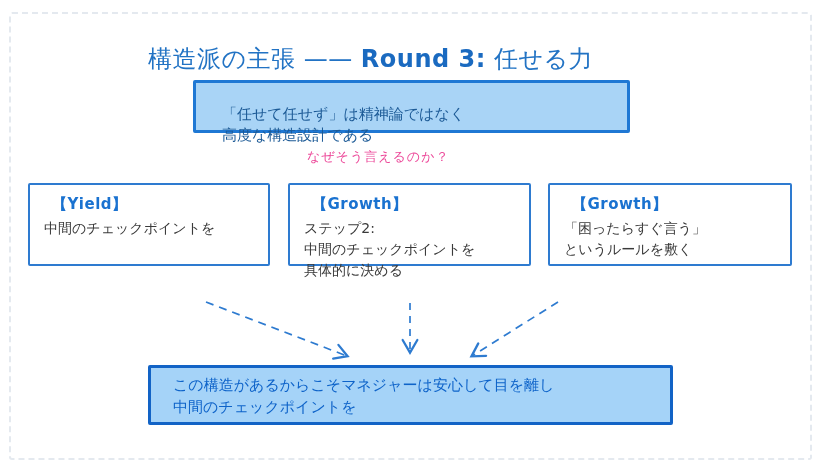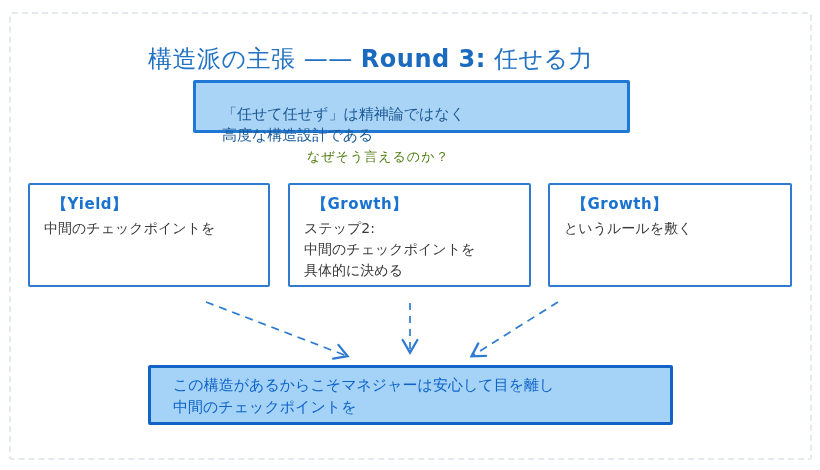--- a/index.html
+++ b/index.html
@@ -19,24 +19,24 @@
   }
   .title .round{font-weight:800;color:#1a6ac0;}
   .claim-box{
     position:absolute;left:193px;top:80px;width:437px;height:53px;
     background:#a9d4f6;border:3px solid #1f78d4;border-radius:2px;
     box-sizing:border-box;color:#1c5a96;font-size:15px;line-height:21px;
     padding:21px 10px 0 26px;
   }
   .question{
     position:absolute;left:307px;top:148px;
-    font-size:13px;color:#4d7c0f;letter-spacing:1px;white-space:nowrap;
+    font-size:13px;color:#ec4899;letter-spacing:1px;white-space:nowrap;
   }
   .step-box{
-    position:absolute;top:183px;height:104px;box-sizing:border-box;
+    position:absolute;top:183px;height:83px;box-sizing:border-box;
     background:#ffffff;border:2px solid #2e7bd0;border-radius:2px;
     font-size:14px;line-height:21px;color:#3a3a3a;
     padding:9px 8px 0 14px;
   }
   .step-box .tag{
     font-weight:800;color:#1a72d0;font-size:15px;
     margin:0 0 3px 8px;letter-spacing:.5px;
   }
   .step-1{left:28px;width:242px;}
   .step-2{left:288px;width:243px;}
@@ -72,20 +72,21 @@
 
   <div class="step-box step-2">
     <div class="tag">【Growth】</div>
     <div>ステップ2:</div>
     <div>中間のチェックポイントを</div>
     <div>具体的に決める</div>
   </div>
 
   <div class="step-box step-3">
     <div class="tag">【Growth】</div>
+    <div>「困ったらすぐ言う」</div>
     <div>というルールを敷く</div>
   </div>
 
   <svg class="arrows" viewBox="0 0 820 470" xmlns="http://www.w3.org/2000/svg">
     <defs>
       <marker id="ah" viewBox="0 0 14 14" refX="11" refY="7" markerWidth="11" markerHeight="11" orient="auto-start-reverse">
         <path d="M2,1.5 L11.5,7 L2,12.5" fill="none" stroke="#2e7bd0" stroke-width="1.7" stroke-linecap="round"></path>
       </marker>
     </defs>
     <path d="M206,302 L347,356" fill="none" stroke="#2e7bd0" stroke-width="1.7" stroke-dasharray="8,6" marker-end="url(#ah)"></path>

